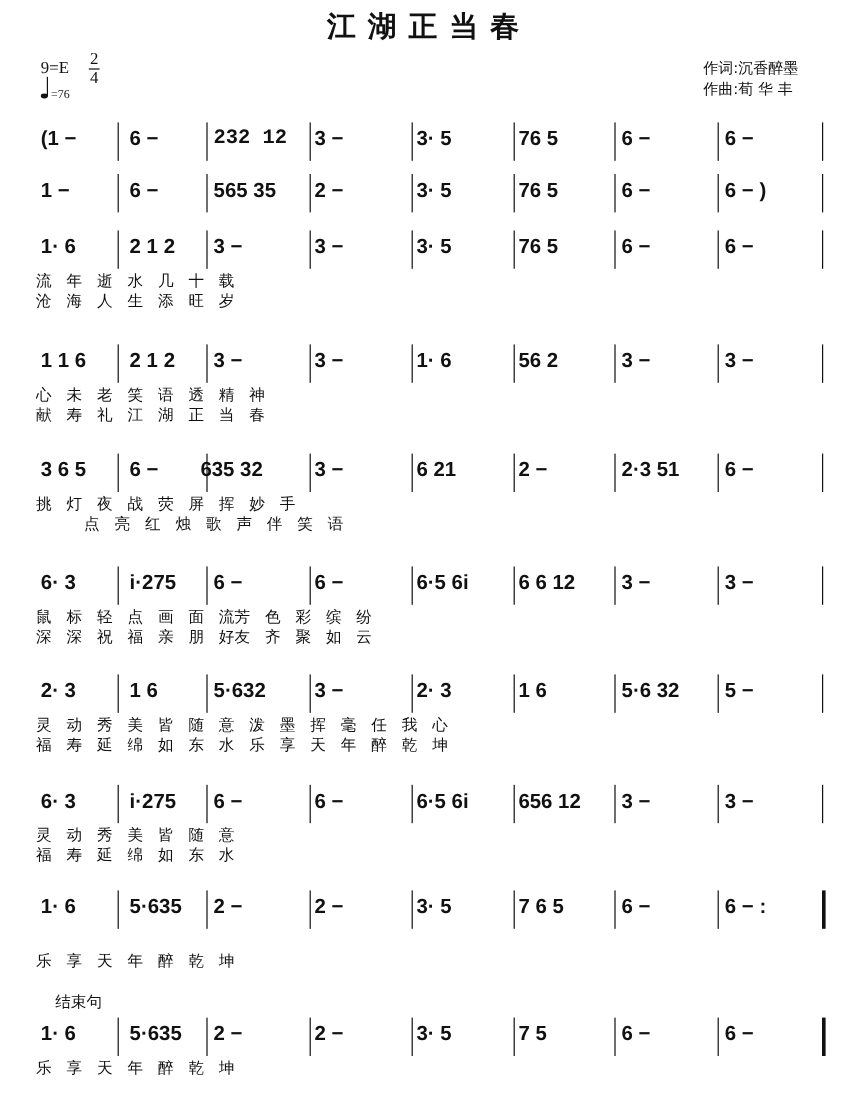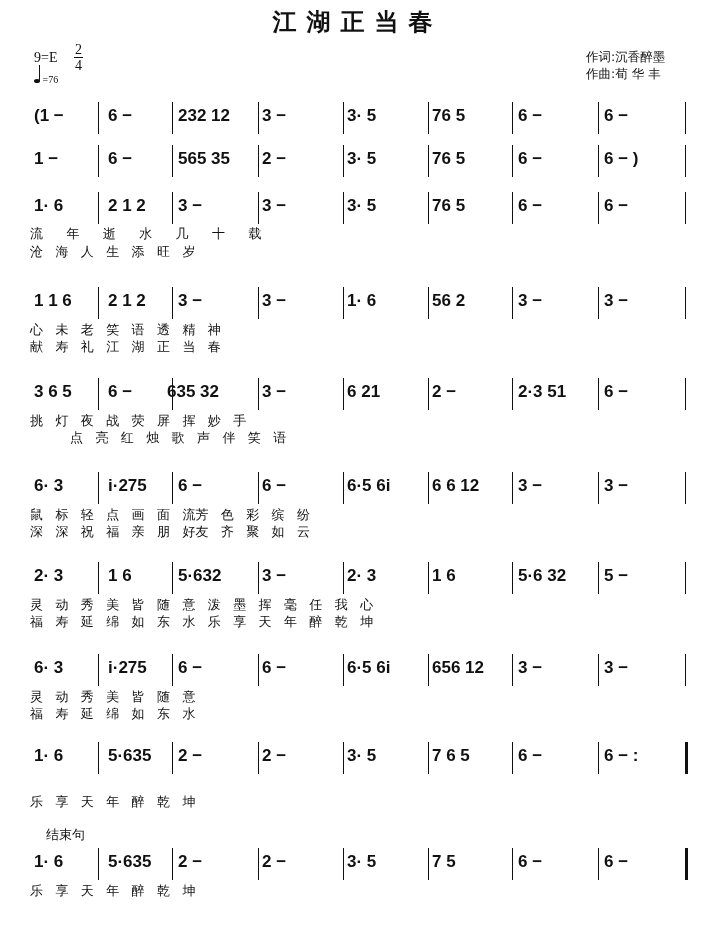--- a/index.html
+++ b/index.html
@@ -39,21 +39,21 @@
 
 <div class="meta-right">
   <div>作词:沉香醉墨</div>
   <div>作曲:荀 华 丰</div>
 </div>
 
 <div id="score">
     <div class="row" style="top: 100px;">
       <span class="ntext" style="left: 34px;">(1 −</span>
       <span class="ntext" style="left: 108px;">6 −</span>
-      <span class="ntext" style="left: 178px;">232 12</span>
+      <span class="ntext" style="left: 178px; font-family: Liberation Mono, monospace;">232 12</span>
       <span class="ntext" style="left: 262px;">3 −</span>
       <span class="ntext" style="left: 347px;">3· 5</span>
       <span class="ntext" style="left: 432px;">76 5</span>
       <span class="ntext" style="left: 518px;">6 −</span>
       <span class="ntext" style="left: 604px;">6 −</span>
       <div class="bar" style="left: 98px;"></div>
       <div class="bar" style="left: 172px;"></div>
       <div class="bar" style="left: 258px;"></div>
       <div class="bar" style="left: 343px;"></div>
       <div class="bar" style="left: 428px;"></div>
@@ -89,21 +89,21 @@
       <span class="ntext" style="left: 518px;">6 −</span>
       <span class="ntext" style="left: 604px;">6 −</span>
       <div class="bar" style="left: 98px;"></div>
       <div class="bar" style="left: 172px;"></div>
       <div class="bar" style="left: 258px;"></div>
       <div class="bar" style="left: 343px;"></div>
       <div class="bar" style="left: 428px;"></div>
       <div class="bar" style="left: 512px;"></div>
       <div class="bar" style="left: 598px;"></div>
       <div class="bar" style="left: 685px;"></div>
-      <div class="lyr" style="left: 30px; top: 36px; font-family: Liberation Mono, monospace;">流   年   逝   水   几   十   载</div>
+      <div class="lyr" style="left: 30px; top: 36px;">流   年   逝   水   几   十   载</div>
       <div class="lyr" style="left: 30px; top: 53px;">沧   海   人   生   添   旺   岁</div>
     </div>
     <div class="row" style="top: 285px;">
       <span class="ntext" style="left: 34px;">1 1 6</span>
       <span class="ntext" style="left: 108px;">2 1 2</span>
       <span class="ntext" style="left: 178px;">3 −</span>
       <span class="ntext" style="left: 262px;">3 −</span>
       <span class="ntext" style="left: 347px;">1· 6</span>
       <span class="ntext" style="left: 432px;">56 2</span>
       <span class="ntext" style="left: 518px;">3 −</span>

